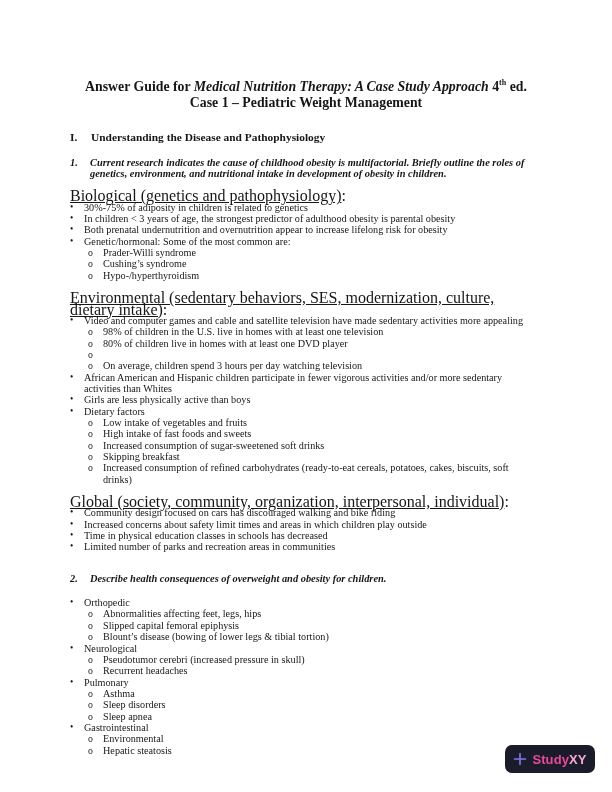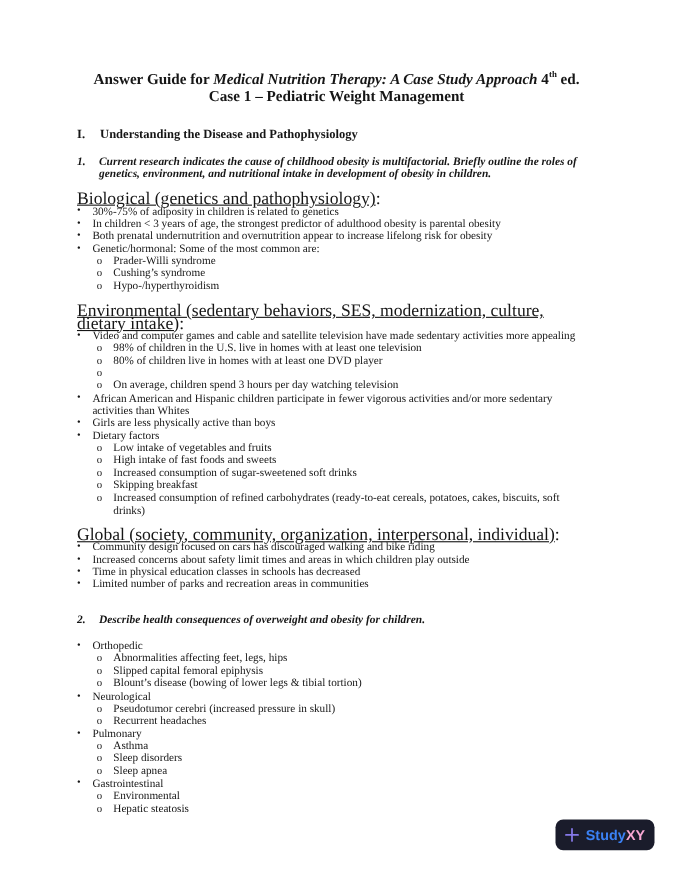--- a/index.html
+++ b/index.html
@@ -1,21 +1,21 @@
 <!DOCTYPE html>
 <html><head>
 <meta charset="utf-8">
 <style>
   html,body { margin:0; padding:0; }
   body {
     width:612px; height:792px; background:#ffffff; overflow:hidden; position:relative;
     font-family:"Liberation Serif", serif; color:#161616;
     -webkit-font-smoothing:antialiased;
   }
-  .page { position:absolute; inset:0; padding:64px 70px 0 70px; box-sizing:border-box; }
+  .page { position:absolute; inset:0; padding:64px 70px 0 70px; box-sizing:border-box;margin-top:15px; }
 
   .title { text-align:center; font-weight:bold; font-size:13.8px; line-height:15.8px; }
   .title .it { font-style:italic; }
   .title sup { font-size:8px; line-height:0; }
 
   .sec-heading { margin-top:20px; display:flex; font-weight:bold; font-size:11.4px; line-height:13px; }
   .sec-heading .num { flex:none; width:21px; }
 
   .q { margin-top:13px; }
   .q.q-later { margin-top:20px; }
@@ -37,21 +37,21 @@
   .li.lv2 .tx { max-width:420px; }
 
   .badge {
     position:absolute; right:17px; bottom:19px;
     width:90px; height:28px; border-radius:7px;
     background:#1a1c2b;
     display:flex; align-items:center; justify-content:center; gap:5px;
     font-family:"Liberation Sans", sans-serif; cursor:pointer;
   }
   .badge .brand { font-size:13px; font-weight:bold; letter-spacing:0.1px; }
-  .badge .study { color:#3b82f6; }
+  .badge .study { color:#ec4899; }
   .badge .xy { color:#f9a8d4; }
   .badge svg { display:block; }
 </style>
 </head>
 <body>
 
 <div class="page">
 
   <div class="title">
     <div><span>Answer Guide for </span><span class="it">Medical Nutrition Therapy: A Case Study Approach</span><span> 4</span><sup>th</sup><span> ed.</span></div>

